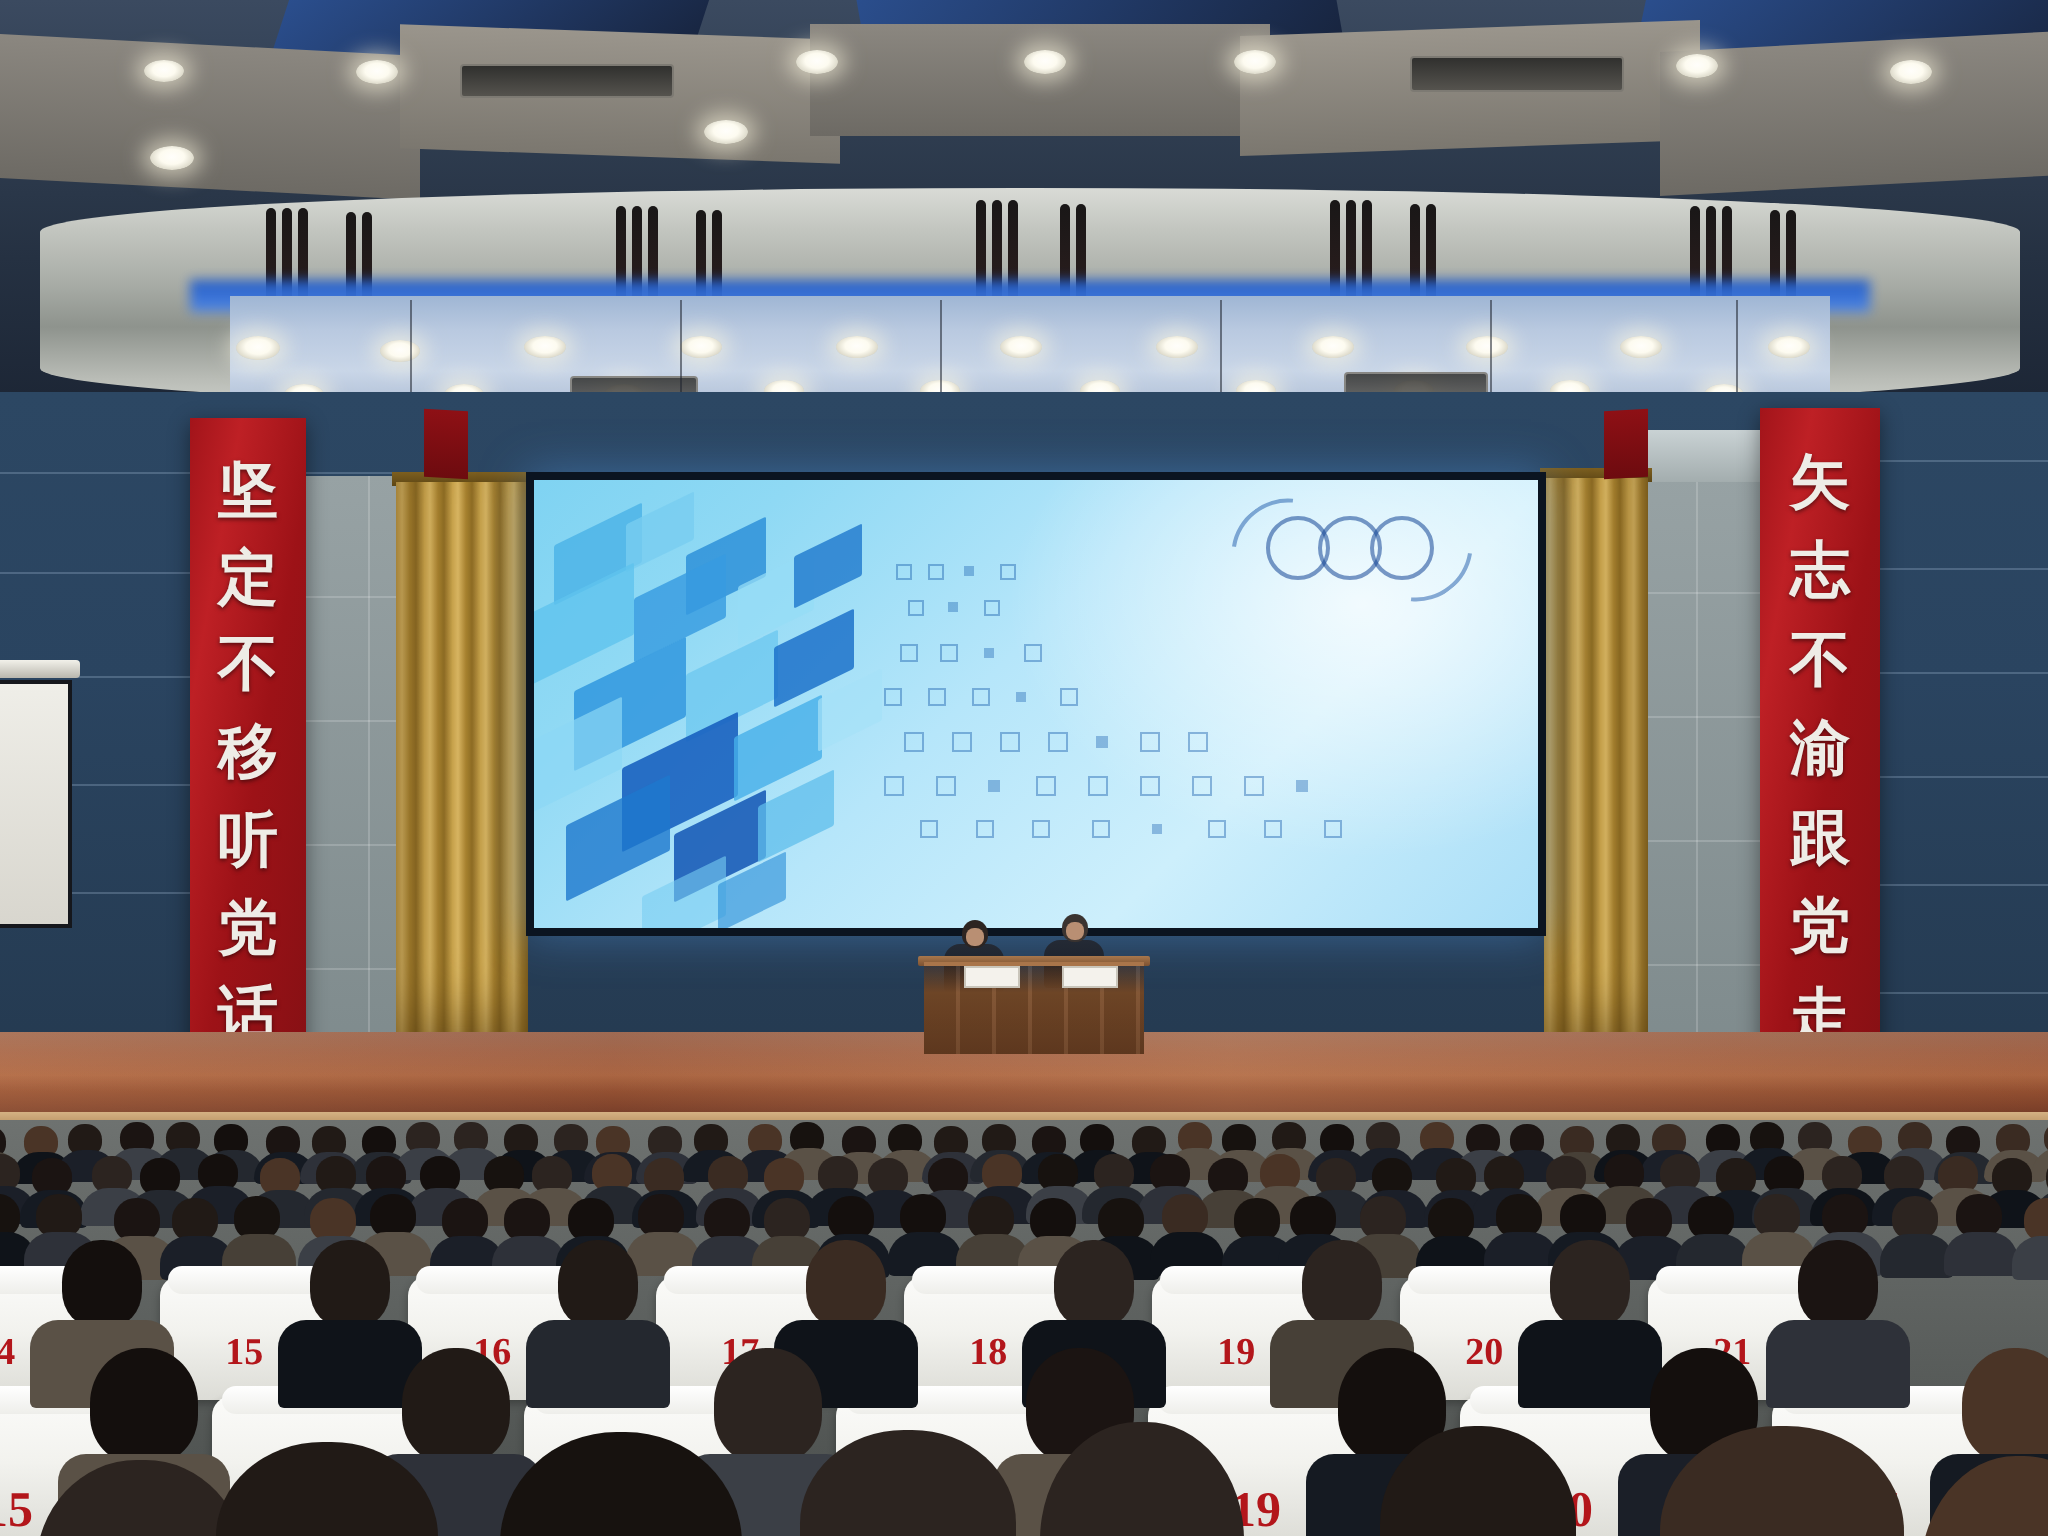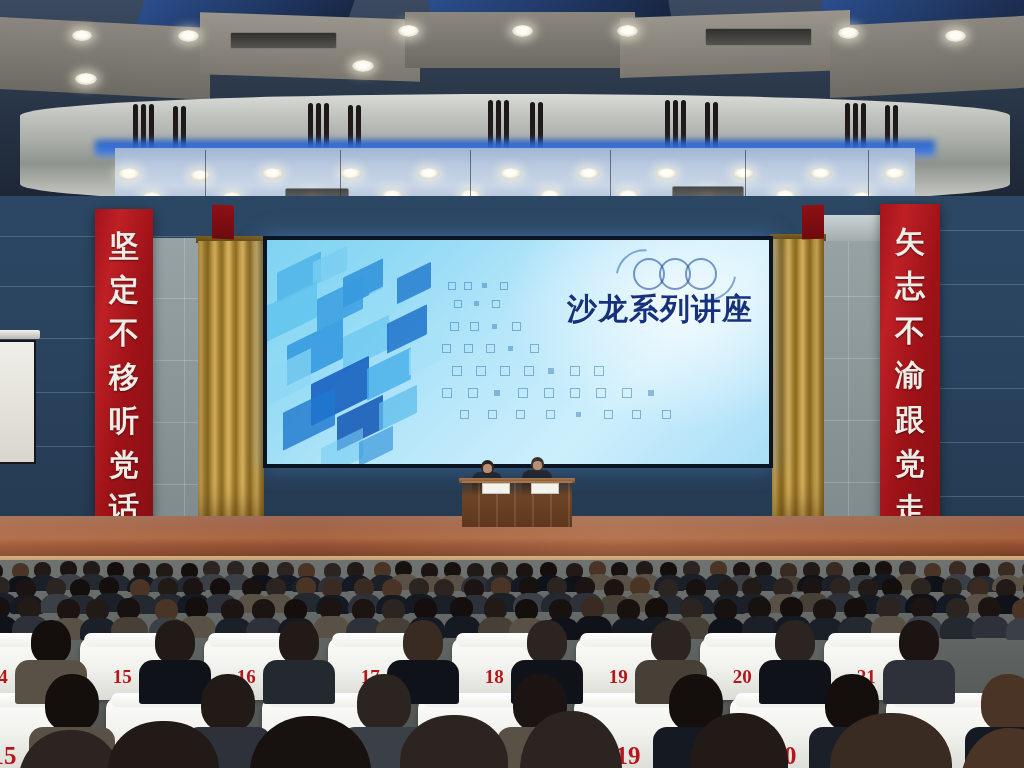--- a/index.html
+++ b/index.html
@@ -360,21 +360,20 @@
         <div class="dotsq" style="left:46px;top:132px;width:7px;height:7px;"></div>
         <div class="dotsq" style="left:74px;top:132px;width:7px;height:7px;"></div>
         <div class="dotsq" style="left:104px;top:132px;width:7px;height:7px;"></div>
         <div class="dotfill" style="left:134px;top:134px;width:5px;height:5px;"></div>
         <div class="dotsq" style="left:162px;top:132px;width:7px;height:7px;"></div>
         <div class="dotsq" style="left:190px;top:132px;width:7px;height:7px;"></div>
         <div class="dotsq" style="left:220px;top:132px;width:7px;height:7px;"></div>
       </div>
 
       <div class="scr-title">
-        <div class="scr-l2">沙龙系列讲座</div>
       </div>
     </div>
   </div>
 
   <div class="hbanner-tail" style="left:212px;transform:skewY(3deg);"></div>
   <div class="hbanner-tail" style="left:802px;transform:skewY(-3deg);"></div>
 
   <div class="vbanner" id="vbanner-left">
     <span>坚</span>
     <span>定</span>

